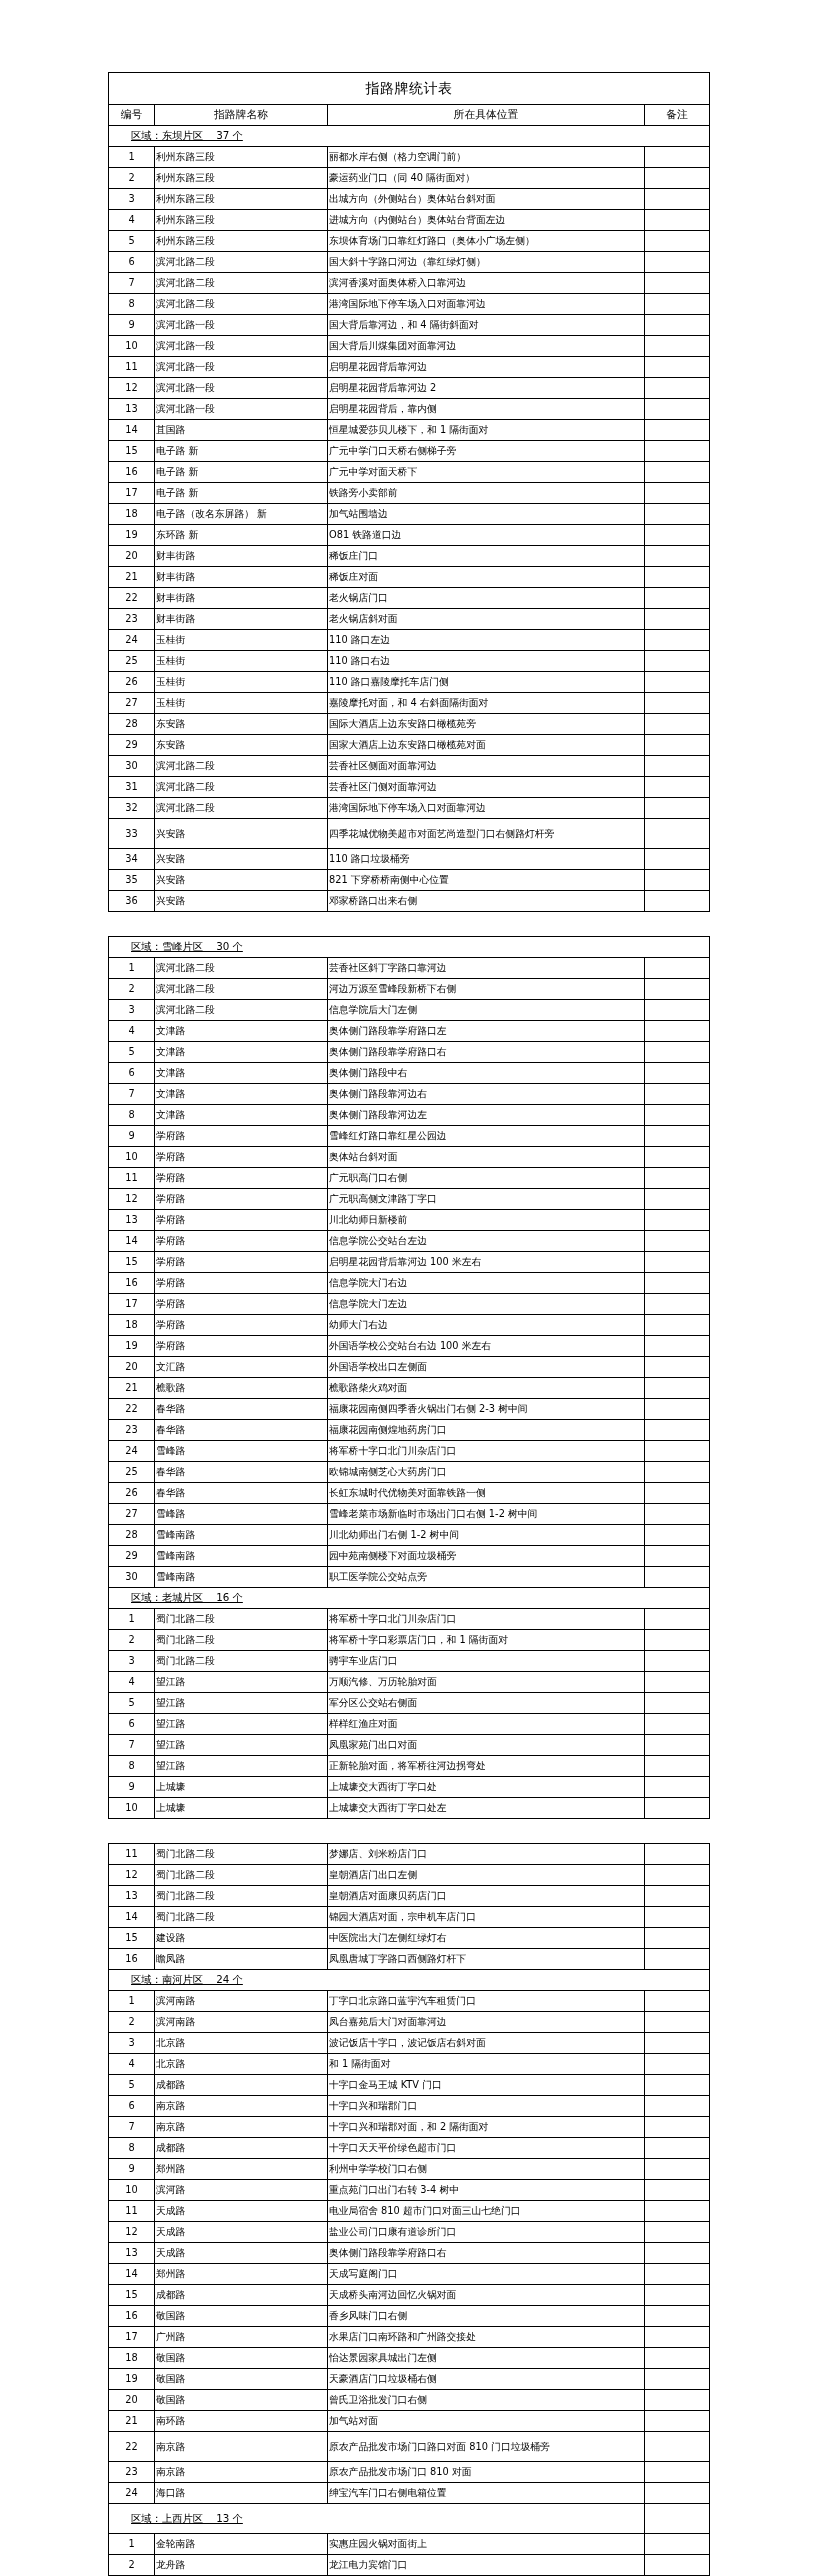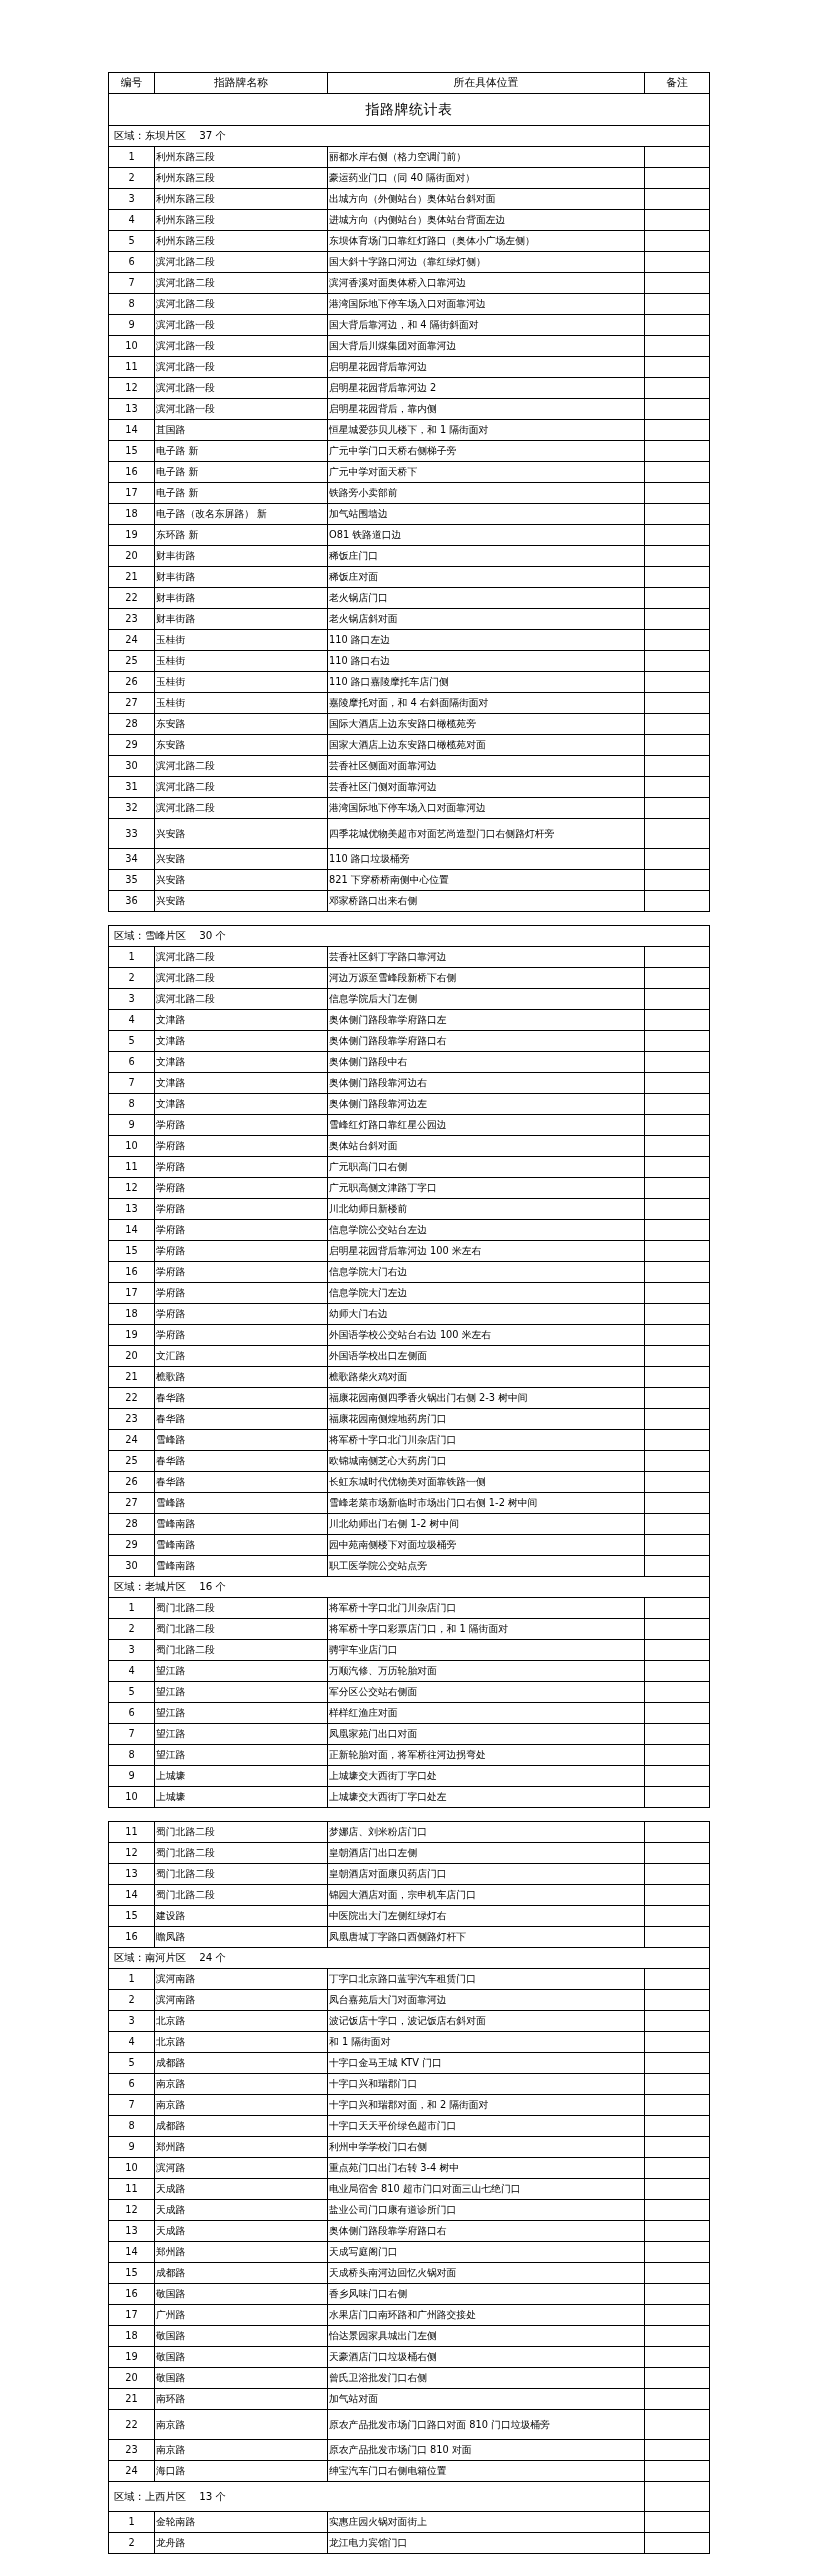--- a/index.html
+++ b/index.html
@@ -5,67 +5,67 @@
     html, body { margin: 0; padding: 0; background: #ffffff; }
     body {
       width: 818px;
       min-height: 3303px;
       position: relative;
       font-family: "DejaVu Sans", "Liberation Sans", sans-serif;
       color: #000000;
     }
     .page { position: absolute; left: 108px; top: 72px; width: 602px; }
     .block { width: 602px; border-collapse: collapse; table-layout: fixed; margin: 0; }
-    .block + .block { margin-top: 13px; }
+    .block + .block { margin-top: 24px; }
     .block td {
       border: 1px solid #000000;
       padding: 0 1px;
       height: 20px;
       font-size: 9.8px;
       line-height: 11.3px;
       vertical-align: middle;
       overflow: hidden;
       white-space: normal;
       word-break: break-all;
     }
     .block td.title-cell {
       height: 31px;
       font-size: 14px;
       text-align: center;
       letter-spacing: 0.5px;
     }
     .block td.head-cell { font-size: 10.8px; text-align: center; height: 20px; }
     .block td.num { text-align: center; font-size: 9.8px; }
-    .block td.area { padding-left: 5px; font-size: 10.3px; white-space: pre; }
+    .block td.area { padding-left: 22px; font-size: 10.3px; white-space: pre; text-decoration: underline; }
     .block tr.tall td { height: 29px; }
     col.c-num { width: 46px; }
     col.c-name { width: 173px; }
     col.c-loc { width: 317px; }
     col.c-note { width: 65px; }
   </style>
 </head>
 <body>
 
 <div class="page" id="page">
     <table class="block">
       <colgroup>
         <col class="c-num">
         <col class="c-name">
         <col class="c-loc">
         <col class="c-note">
       </colgroup>
       <tbody>
         <tr>
+          <td colspan="4" class="title-cell">指路牌统计表</td>
+        </tr>
+        <tr>
           <td class="head-cell">编号</td>
           <td class="head-cell">指路牌名称</td>
           <td class="head-cell">所在具体位置</td>
           <td class="head-cell">备注</td>
-        </tr>
-        <tr>
-          <td colspan="4" class="title-cell">指路牌统计表</td>
         </tr>
         <tr>
           <td class="area" colspan="4">区域：东坝片区    37 个</td>
         </tr>
         <tr>
           <td class="num">1</td>
           <td>利州东路三段</td>
           <td>丽都水岸右侧（格力空调门前）</td>
           <td></td>
         </tr>

